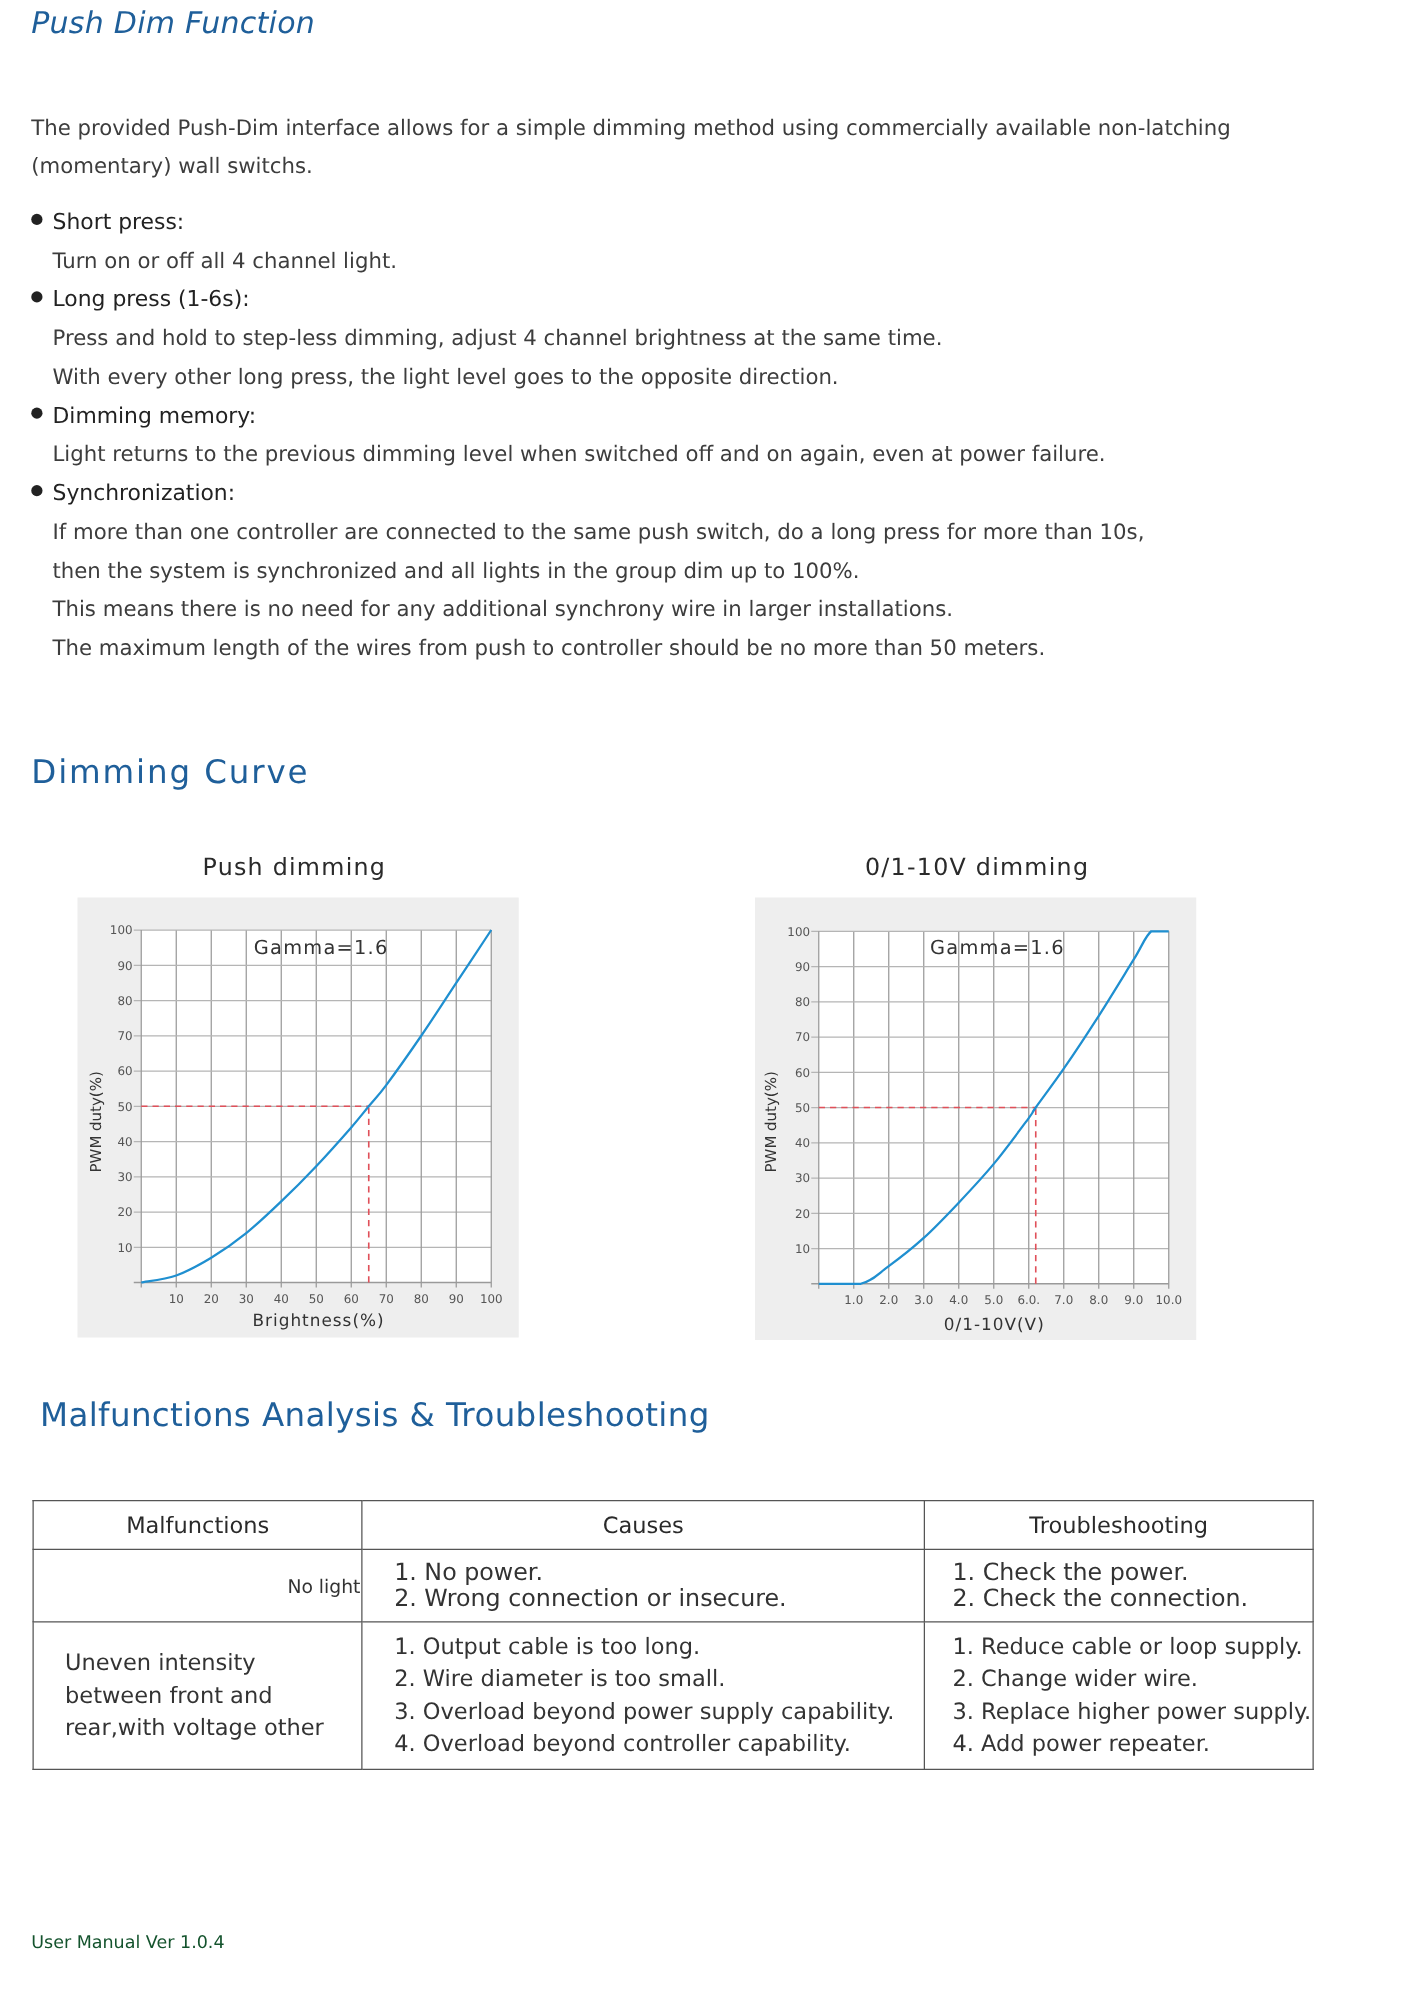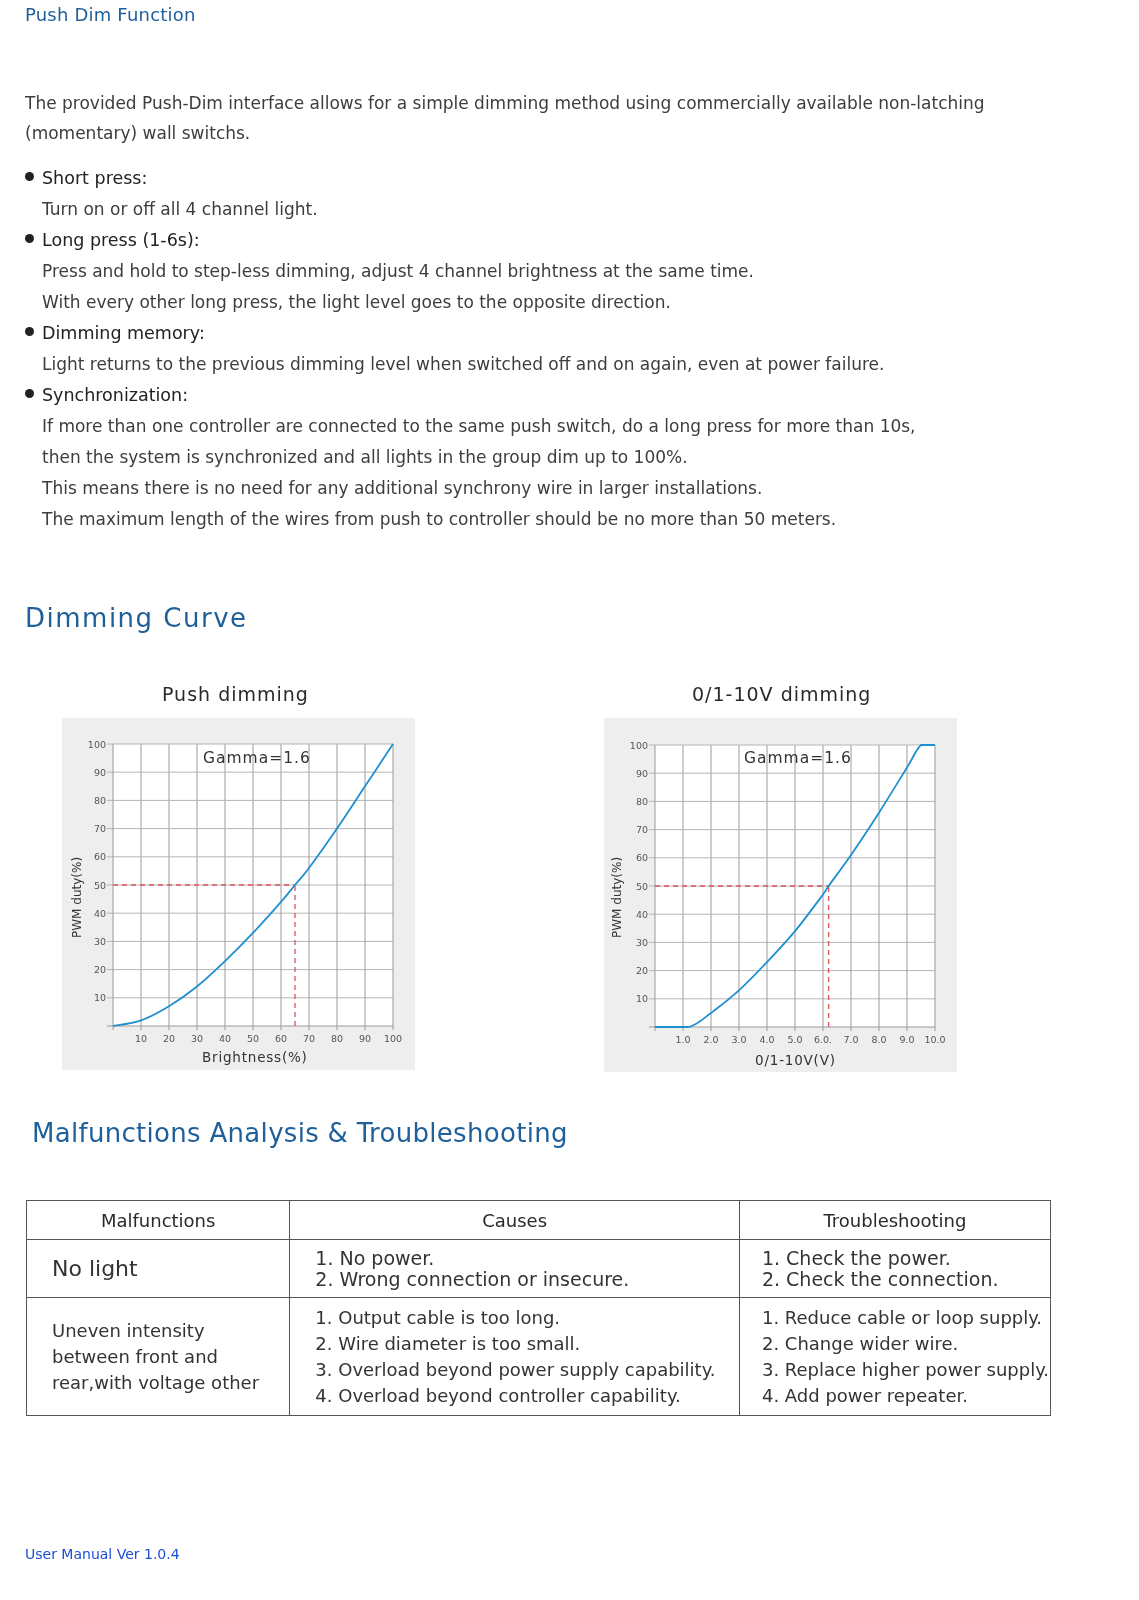--- a/index.html
+++ b/index.html
@@ -1,20 +1,20 @@
 <!DOCTYPE html>
 <html><head>
 <meta charset="utf-8">
 <style>
   html, body { margin: 0; padding: 0; background: #ffffff; }
   body { width: 1139px; height: 1600px; position: relative; overflow: hidden;
          font-family: "DejaVu Sans", sans-serif; color: #3a3a3a; }
   .abs { position: absolute; }
   .h-title { color: #1f5f9a; font-weight: normal; margin: 0; white-space: nowrap; }
-  .h1 { left: 25px; top: 4px; font-size: 18px; letter-spacing: 0.2px; }
+  .h1 { left: 25px; top: 4px; font-size: 24px; letter-spacing: 0.2px; font-style: italic; }
   .h2 { left: 25px; top: 603px; font-size: 26px; letter-spacing: 1.5px; }
   .h3 { left: 32px; top: 1118px; font-size: 26px; letter-spacing: 0.3px; }
   .intro { left: 25px; top: 88px; font-size: 17px; line-height: 30px; color: #3d3d3d; width: 960px; }
   .bullets { left: 25px; top: 163px; width: 1000px; }
   .bullet { font-size: 17.5px; line-height: 31px; color: #222; white-space: nowrap; }
   .bullet .dot { display: inline-block; width: 9px; height: 9px; border-radius: 50%; background: #222; margin-right: 8px; vertical-align: 3px; }
   .desc { font-size: 17px; line-height: 31px; color: #3d3d3d; padding-left: 17px; white-space: nowrap; }
   .chart-title { font-size: 19px; color: #2a2a2a; letter-spacing: 1px; white-space: nowrap; }
   .panel { background: #eeeeee; }
   .ylab { font-size: 12px; color: #333; white-space: nowrap; transform: rotate(-90deg); transform-origin: left top; }
@@ -23,21 +23,21 @@
   table.mt { position: absolute; left: 26px; top: 1200px; width: 1025px; border-collapse: collapse; }
   table.mt td, table.mt th { border: 1px solid #555; font-weight: normal; color: #333; vertical-align: middle; }
   table.mt th { height: 36px; font-size: 18px; text-align: center; color: #2a2a2a; }
   .c1 { width: 246px; padding-left: 25px; font-size: 18px; line-height: 26px; }
   .c2 { width: 430px; padding-left: 25px; font-size: 18px; line-height: 26px; }
   .c3 { padding-left: 22px; font-size: 18px; line-height: 26px; }
   .row1 td { height: 55px; }
   .row2 td { height: 115px; }
   .list-line { display: block; white-space: nowrap; }
   .row1 .list-line { line-height: 21px; font-size: 19px; }
-  .footer { left: 25px; top: 1546px; font-size: 14px; color: #1d4ed8; white-space: nowrap; }
+  .footer { left: 25px; top: 1546px; font-size: 14px; color: #14532d; white-space: nowrap; }
 </style>
 </head>
 <body>
 
 <h1 class="abs h-title h1">Push Dim Function</h1>
 
 <div class="abs intro">
   <div>The provided Push-Dim interface allows for a simple dimming method using commercially available non-latching</div>
   <div>(momentary) wall switchs.</div>
 </div>
@@ -181,21 +181,21 @@
 
 <table class="mt">
   <tbody>
       <tr>
     <th>Malfunctions</th>
     <th>Causes</th>
     <th>Troubleshooting</th>
   </tr>
   <tr class="row1">
     <td class="c1">
-      <span class="list-line" style="font-size:22px;line-height:26px;">No light</span>
+      <span class="list-line" style="font-size:15px;line-height:26px;text-align:right;">No light</span>
     </td>
     <td class="c2">
       <span class="list-line">1. No power.</span>
       <span class="list-line">2. Wrong connection or insecure.</span>
     </td>
     <td class="c3">
       <span class="list-line">1. Check the power.</span>
       <span class="list-line">2. Check the connection.</span>
     </td>
   </tr>

